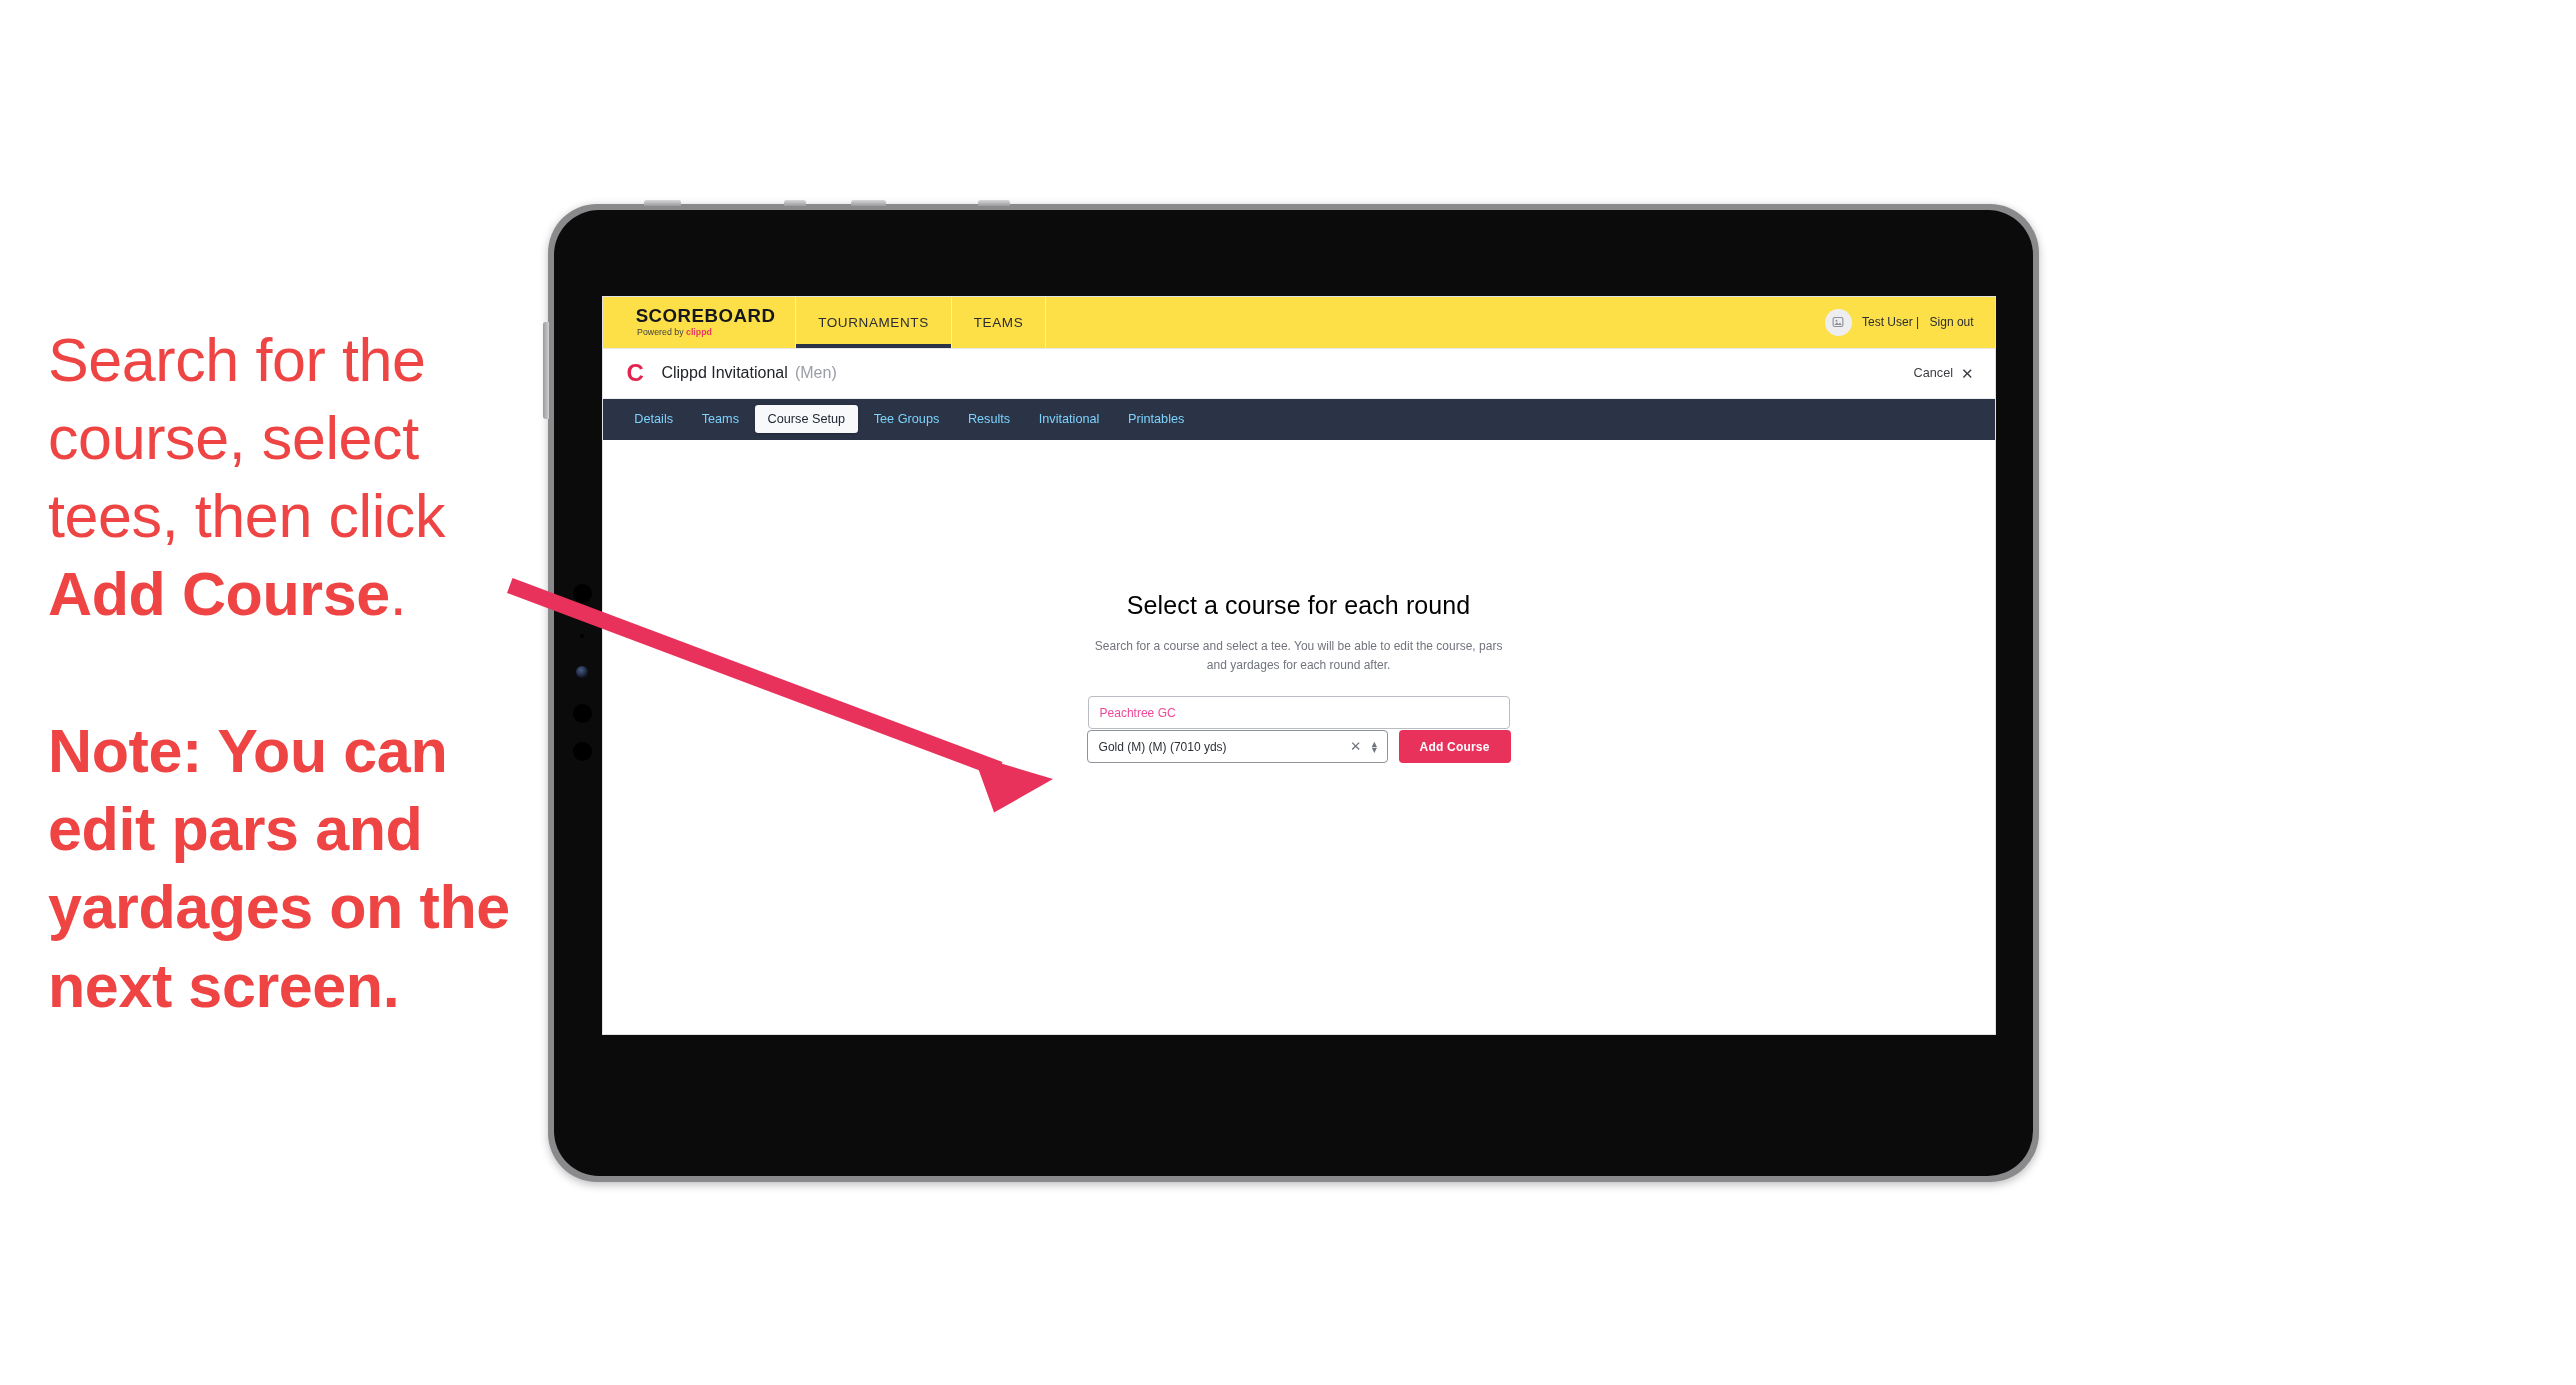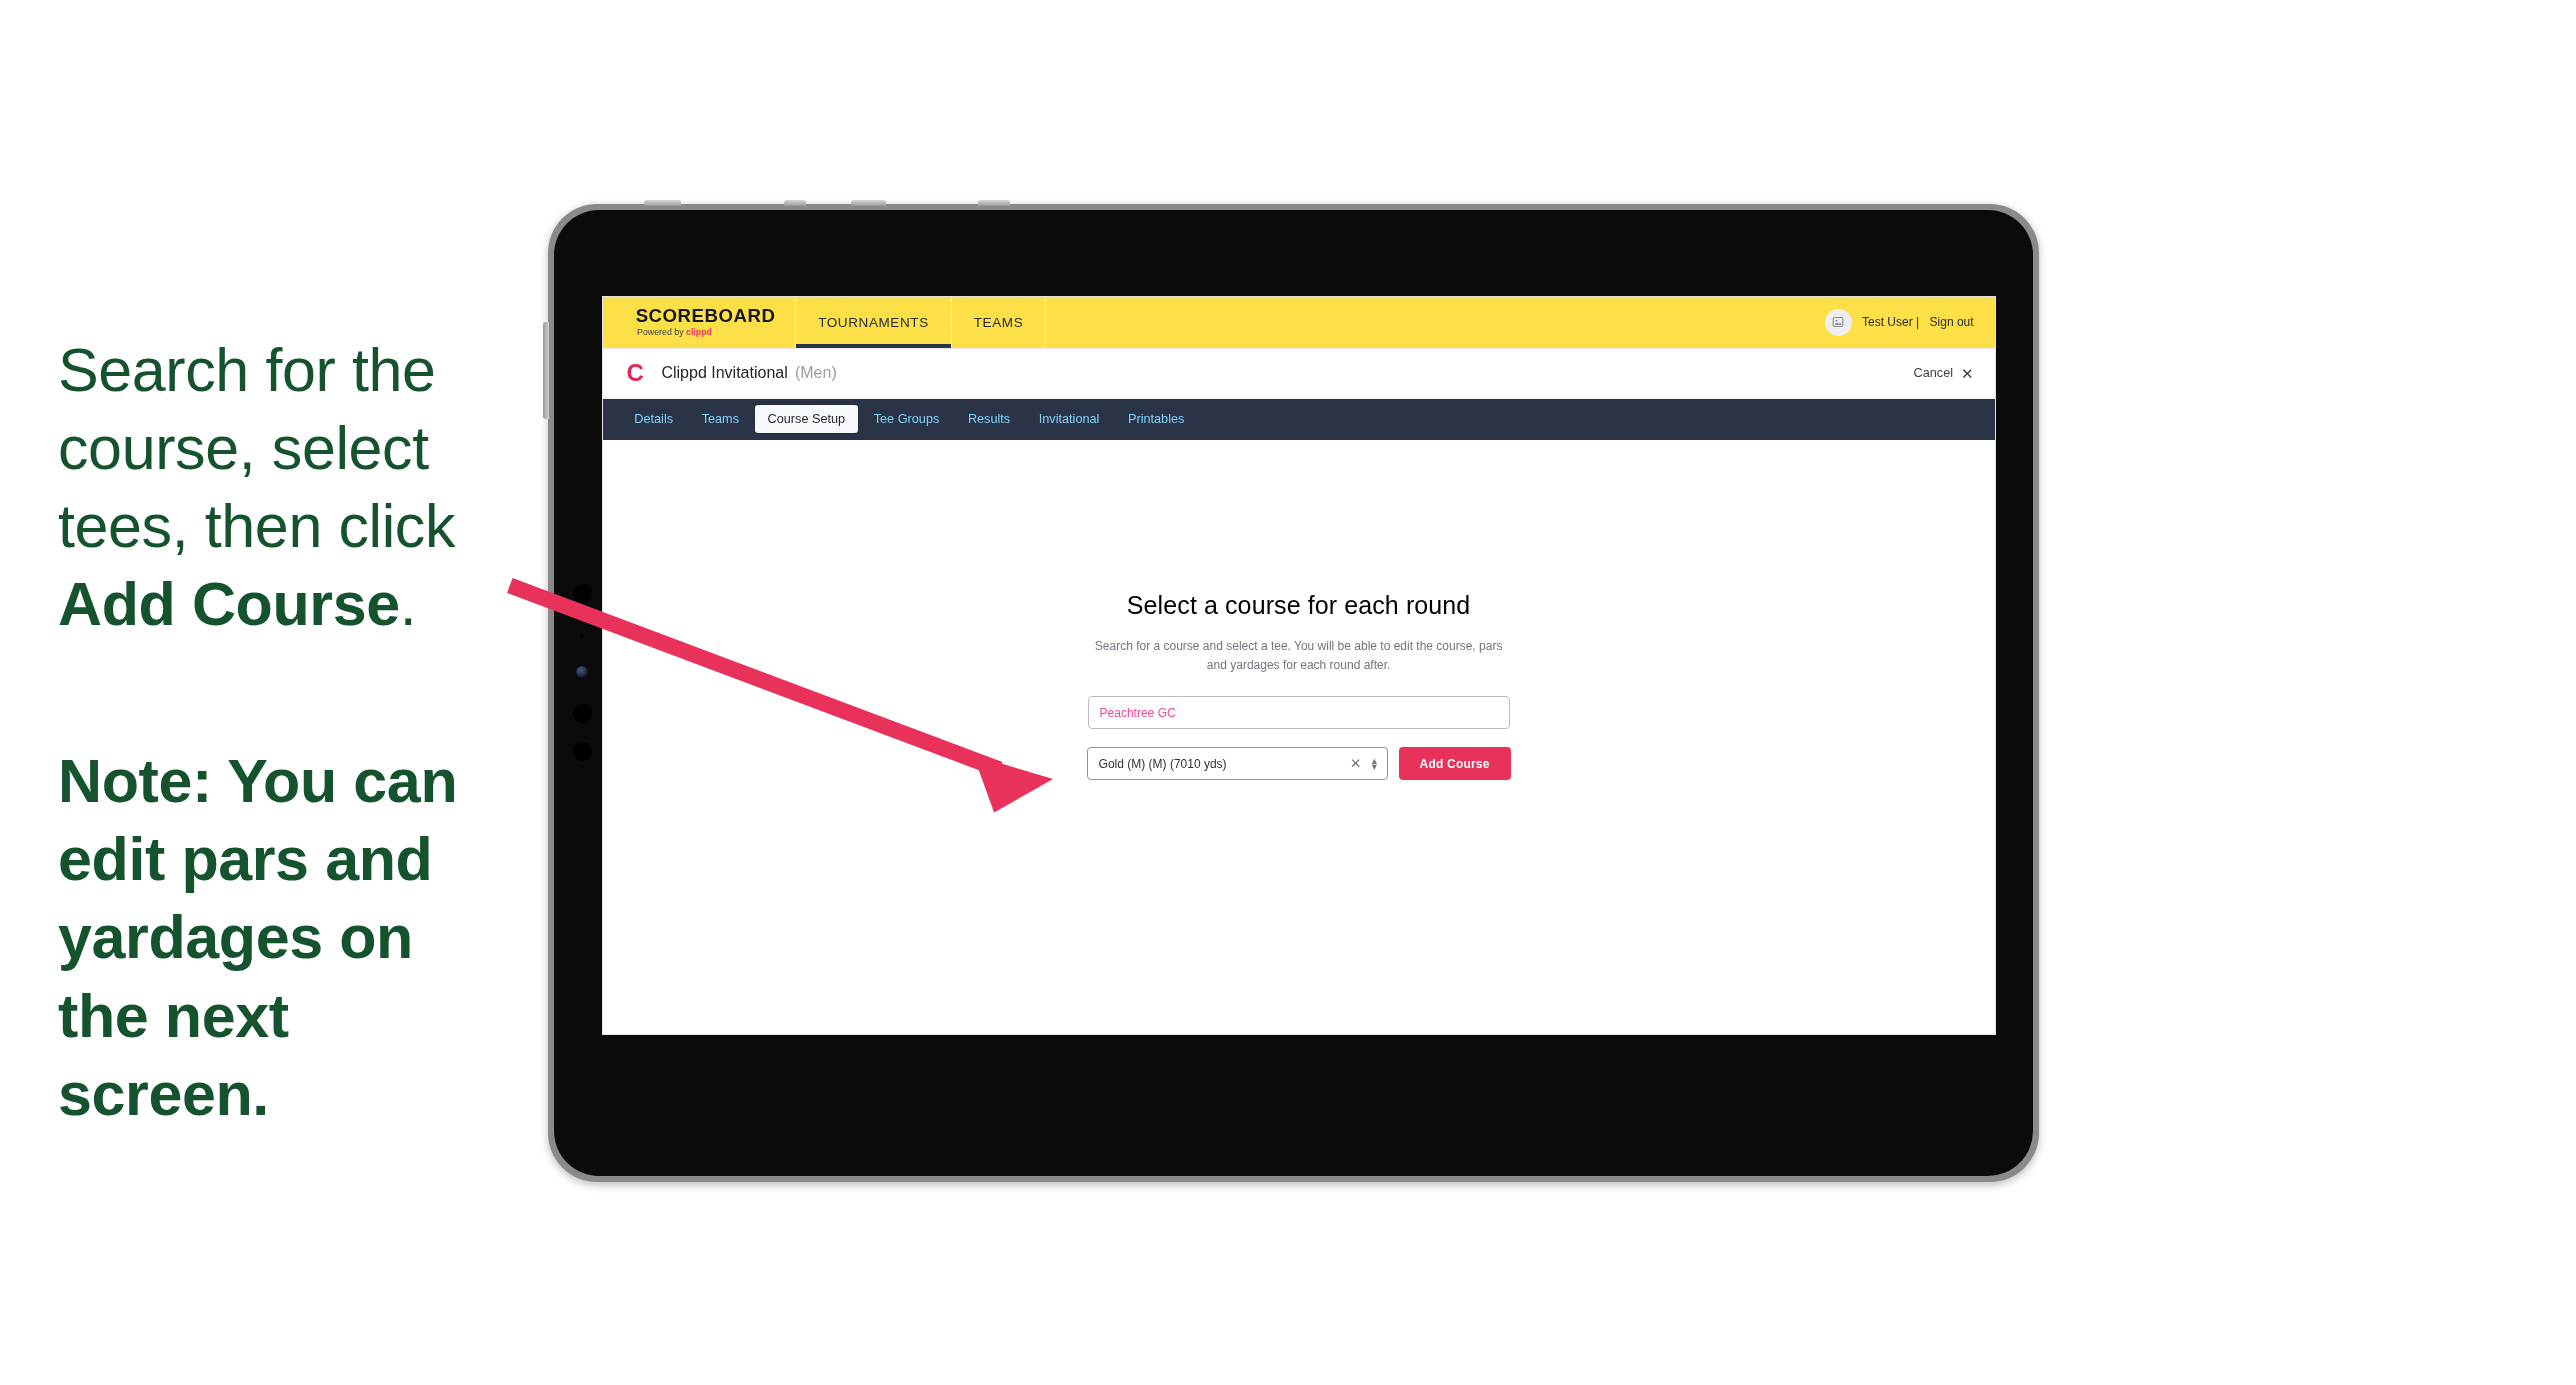--- a/index.html
+++ b/index.html
@@ -21,23 +21,23 @@
   .callout {
     position: absolute;
     left: 46px;
     top: 319px;
     width: 478px;
   }
   .callout-para {
     font-family: "Liberation Sans", sans-serif;
     font-size: 61px;
     line-height: 1.28;
-    color: #14532d;
+    color: #ef4444;
     letter-spacing: -0.4px;
-    margin: 12px;
+    margin: 2px;
   }
   .callout-para.regular { font-weight: 400; }
   .callout-para.bold    { font-weight: 700; }
   .callout-para strong  { font-weight: 700; }
   .callout-gap { height: 75px; }
 
   
   .device {
     position: absolute;
     left: 548px;
@@ -294,21 +294,21 @@
     color: #ec4899;
     font-family: "Liberation Sans", sans-serif;
     background: #ffffff;
     outline: none;
   }
   .search-input::placeholder { color: #9a9da5; }
   .row2 {
     display: flex;
     align-items: flex-end;
     gap: 11px;
-    margin-top: 18px;
+    margin-top: 1px;
   }
   .tee-select {
     width: 301px;
     height: 33px;
     box-sizing: border-box;
     border: 0.8px solid #8f9298;
     border-radius: 4px;
     background: #ffffff;
     display: flex;
     align-items: center;

